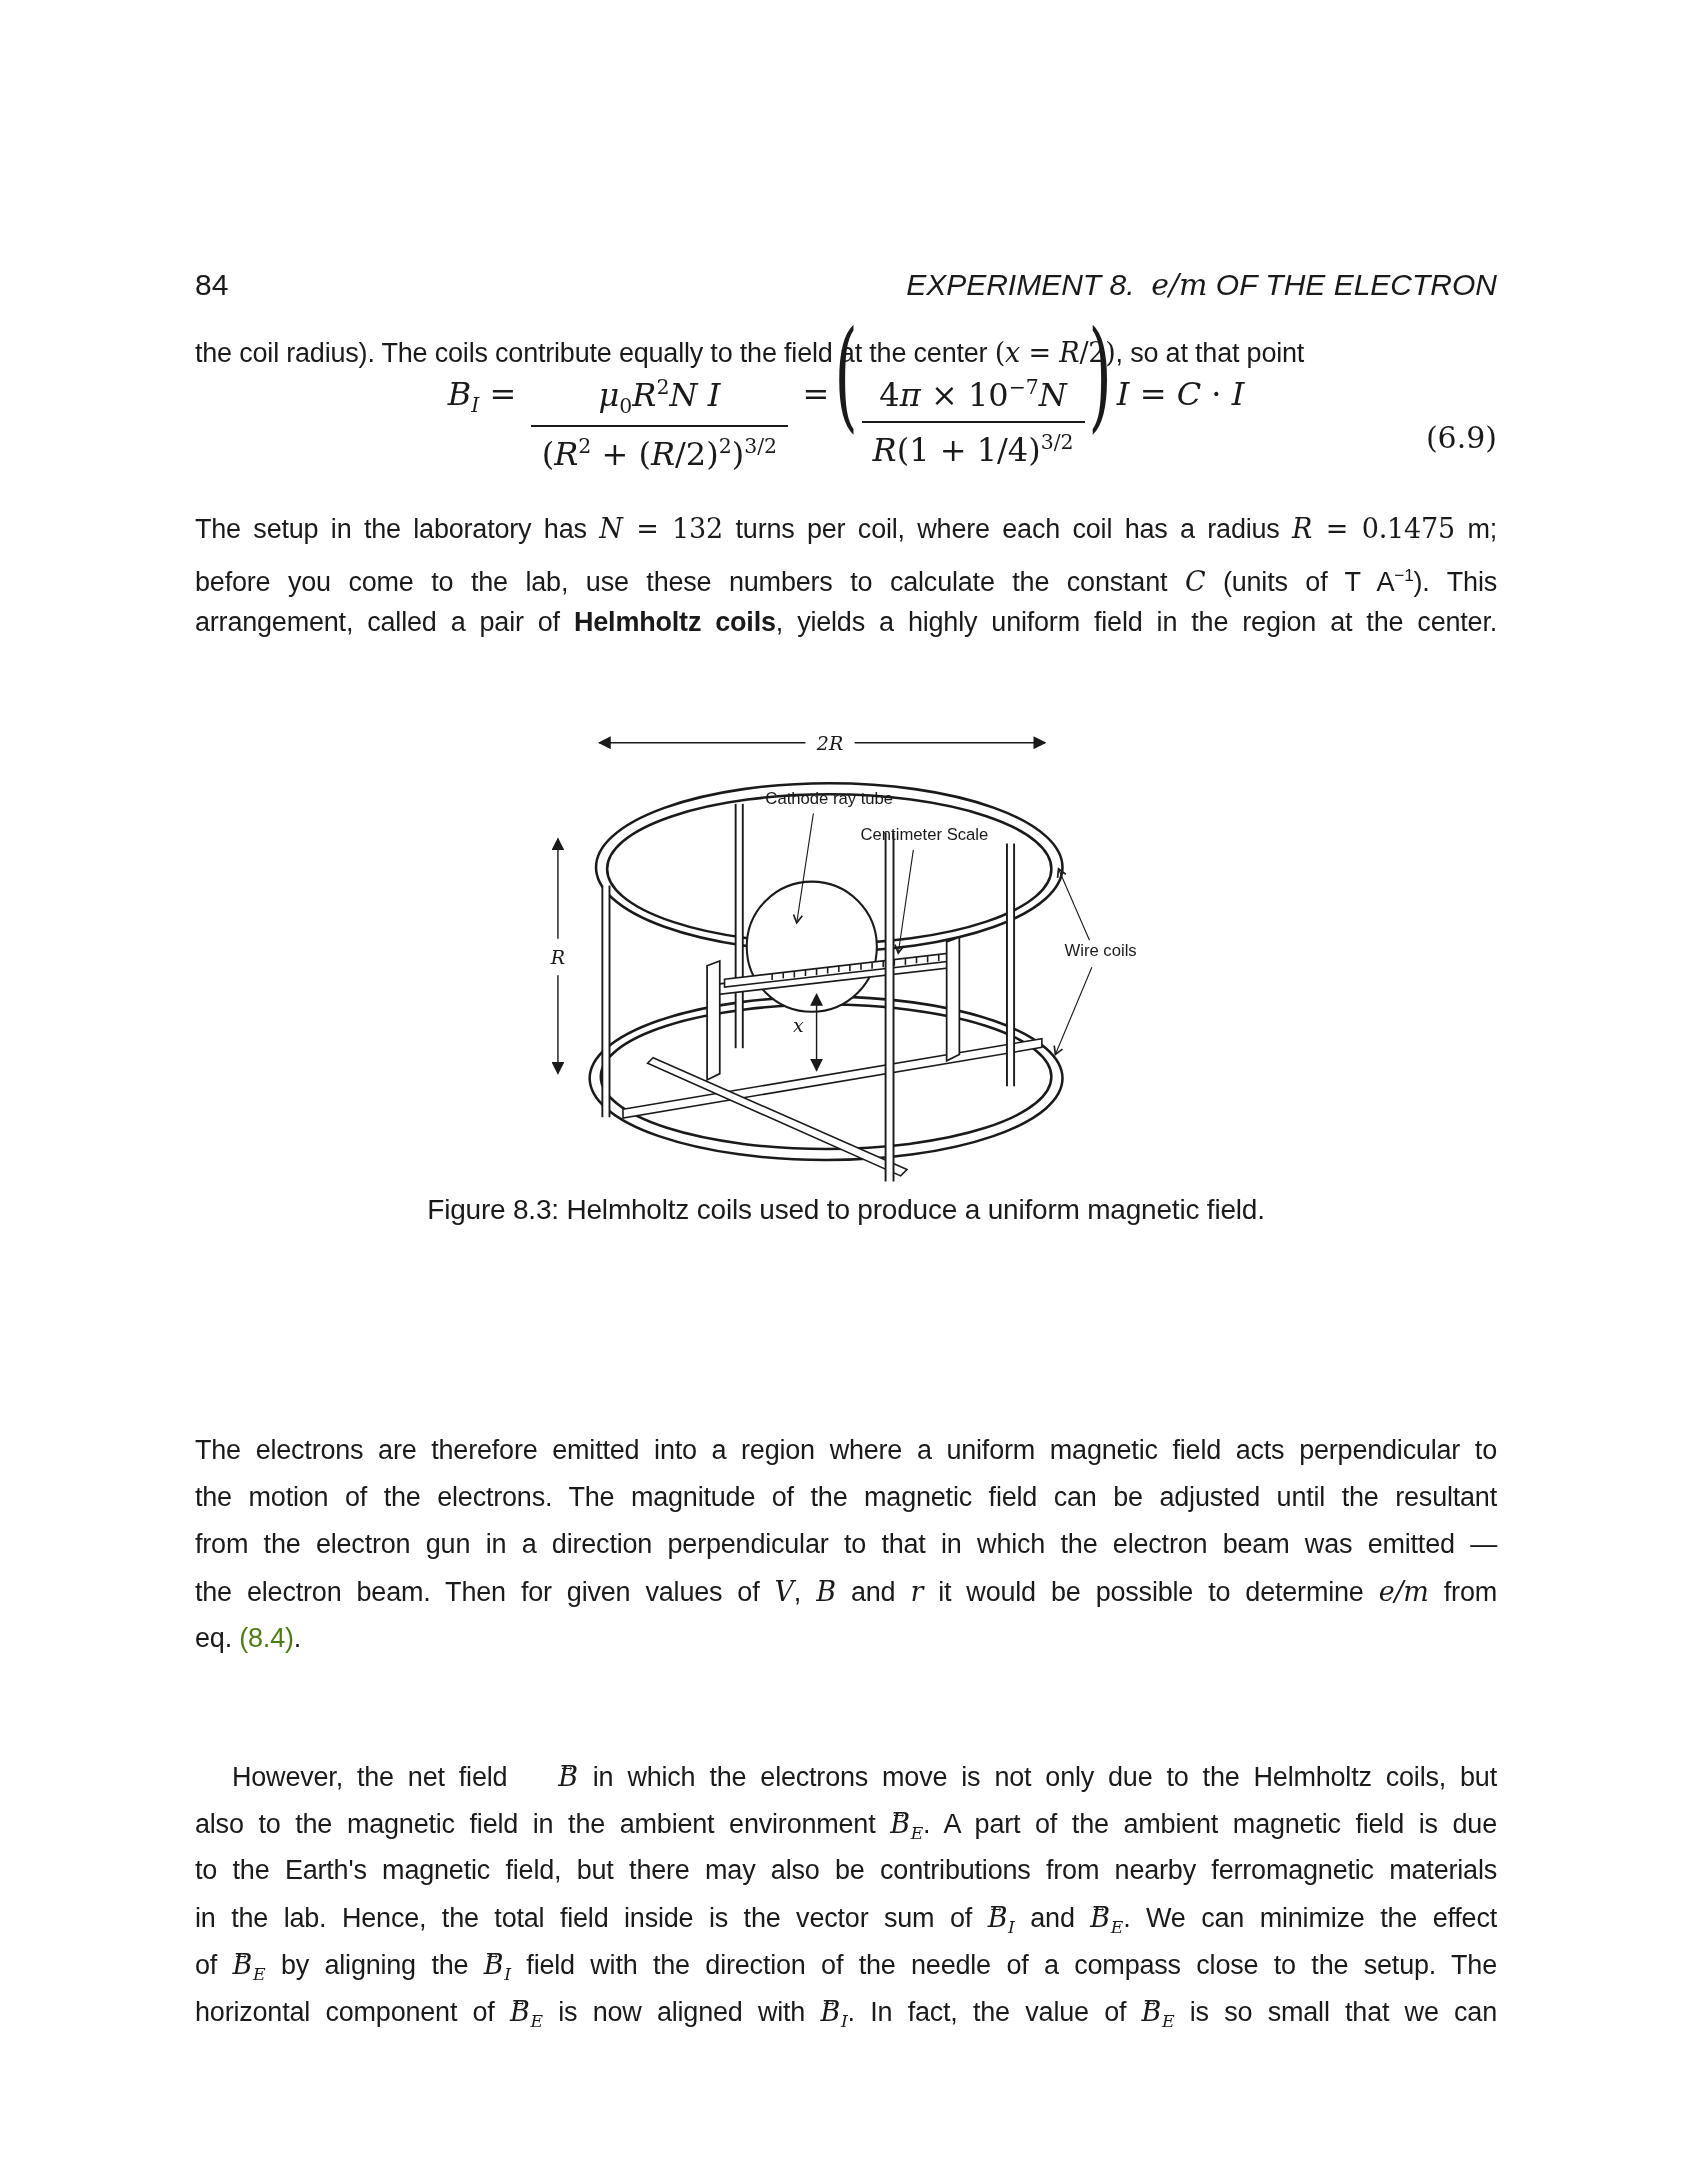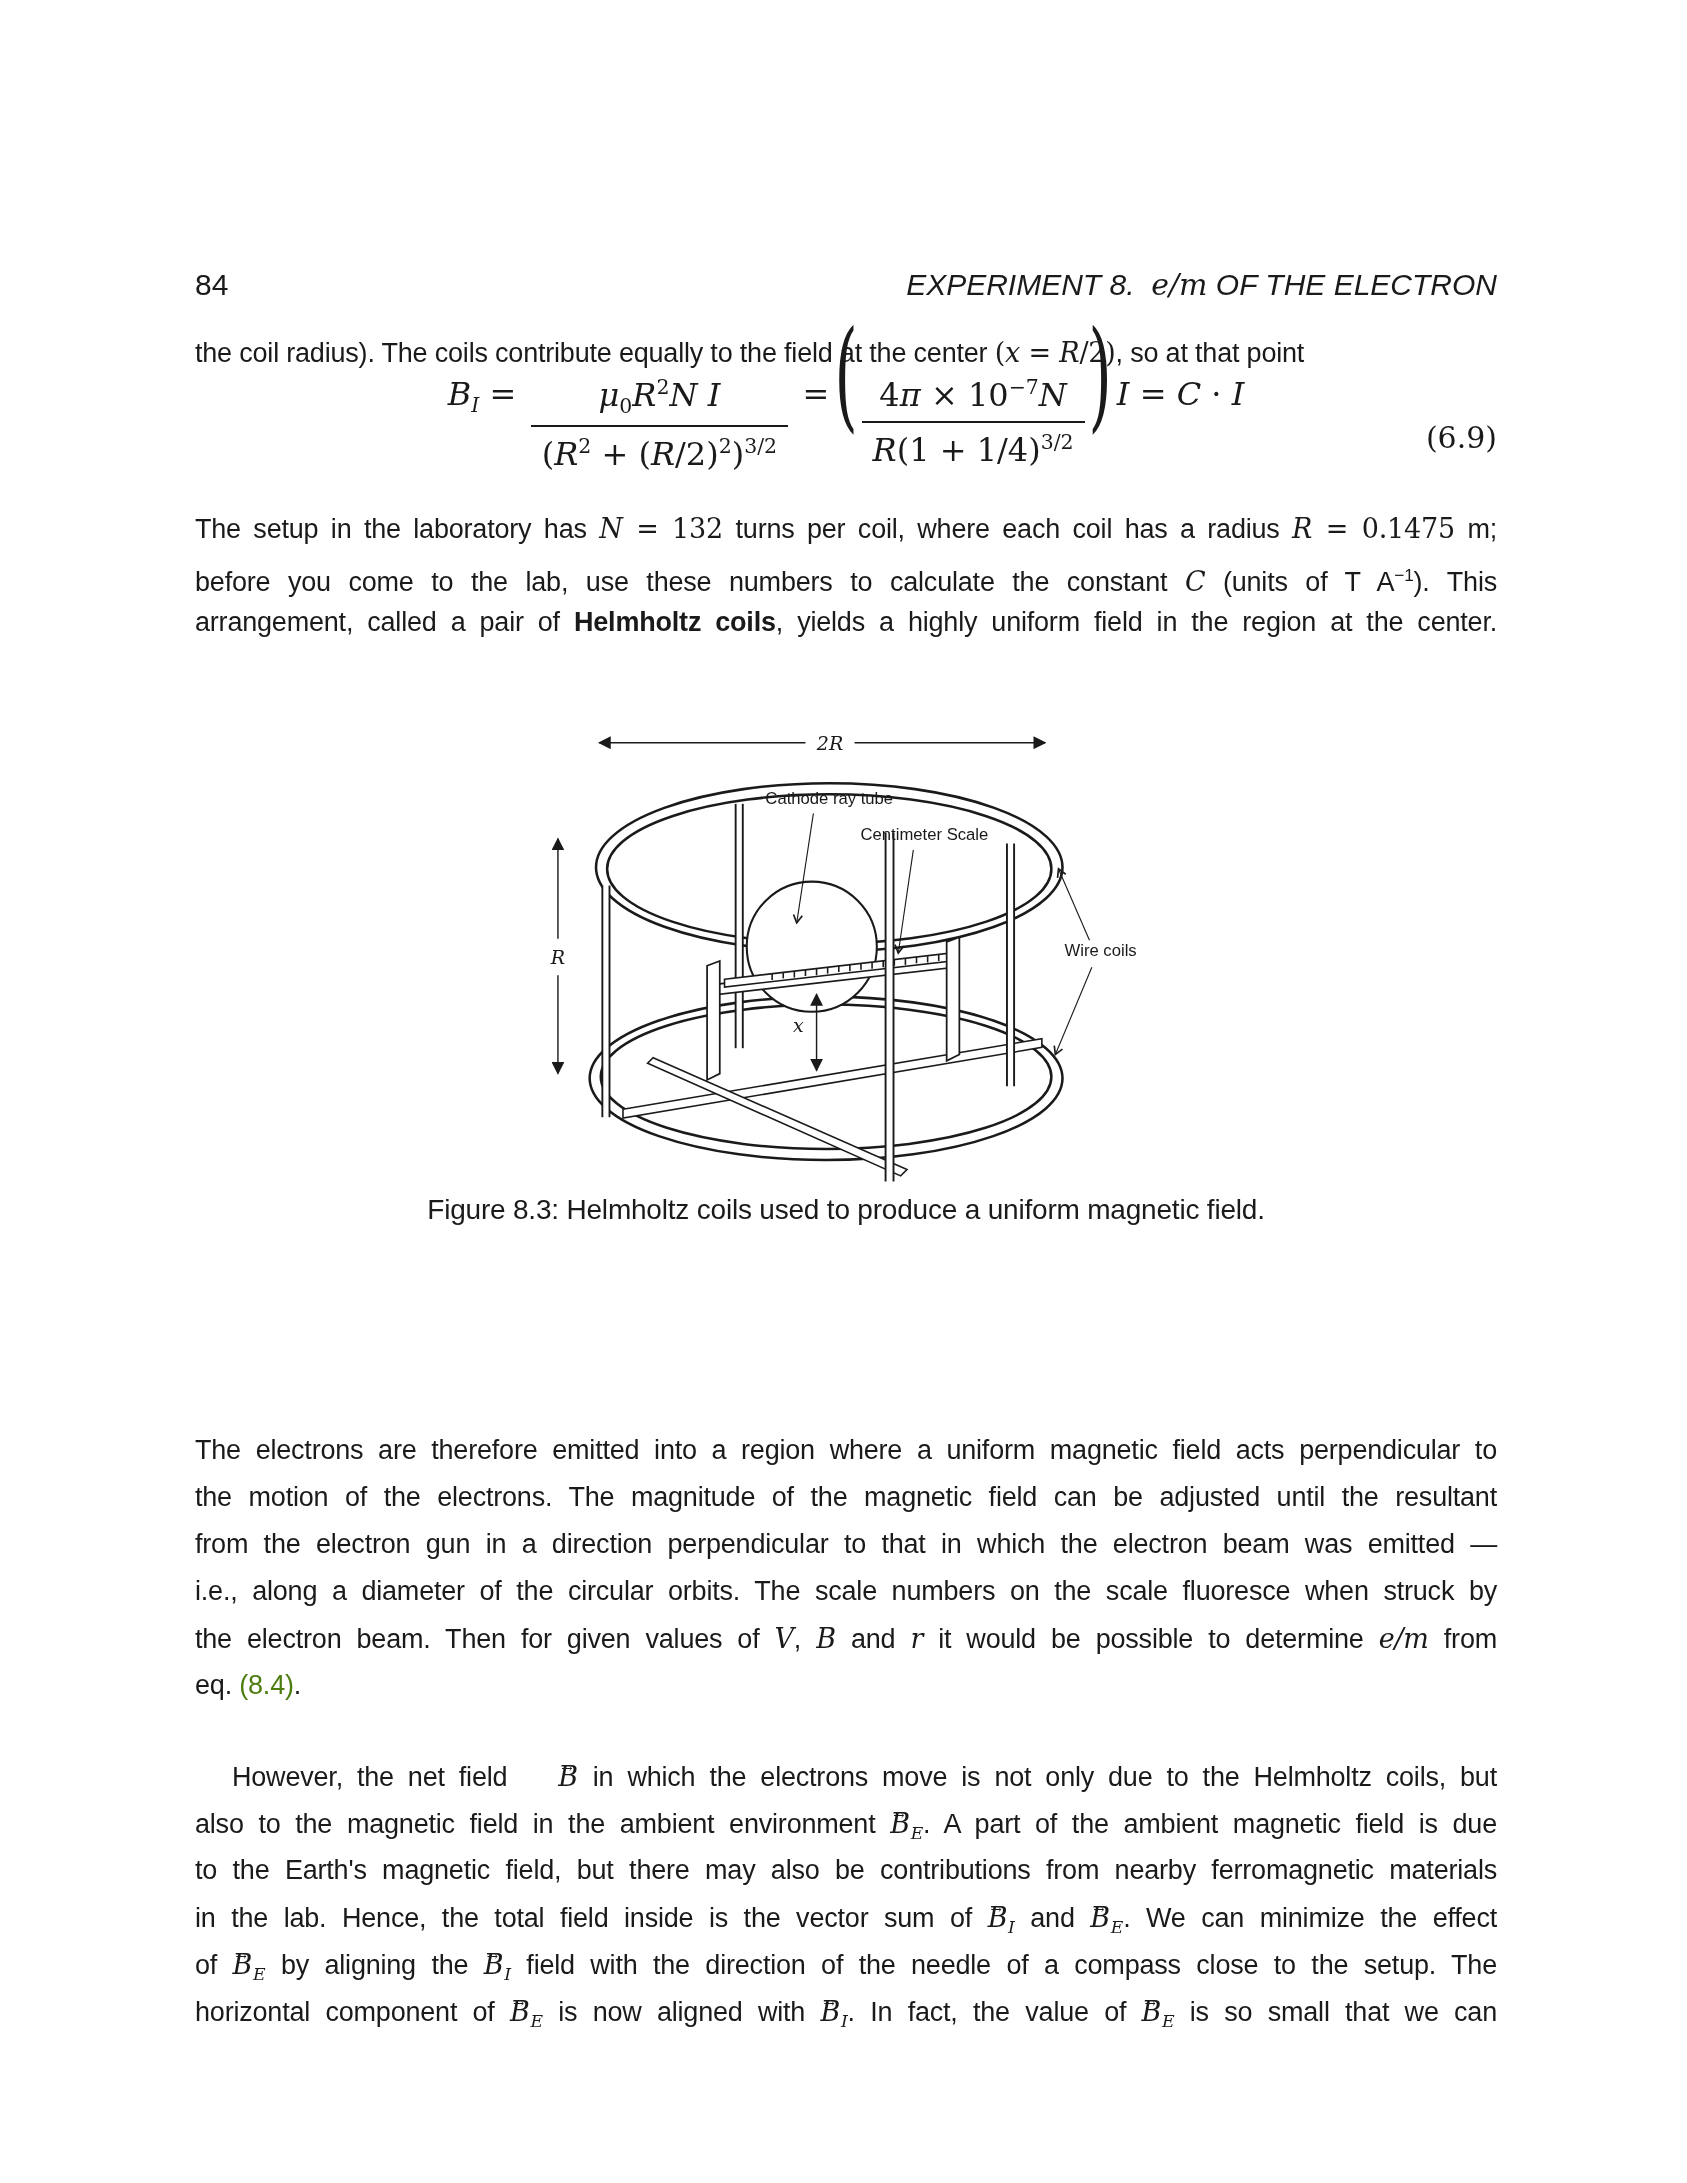--- a/index.html
+++ b/index.html
@@ -191,21 +191,20 @@
     <line x1="703" y1="318" x2="657" y2="428" stroke="#1a1a1a" stroke-width="1.4" marker-end="url(#ah-open)"></line>
   </svg>
 
   <div class="abs content caption">Figure 8.3: Helmholtz coils used to produce a uniform magnetic field.</div>
 
 
   <div class="abs content para para-1 end-left">
       <div class="jline">The electrons are therefore emitted into a region where a uniform magnetic field acts perpendicular to</div>
       <div class="jline">the motion of the electrons. The magnitude of the magnetic field can be adjusted until the resultant</div>
       <div class="jline">from the electron gun in a direction perpendicular to that in which the electron beam was emitted —</div>
-      <div class="jline">i.e., along a diameter of the circular orbits. The scale numbers on the scale fluoresce when struck by</div>
       <div class="jline">the electron beam. Then for given values of <span class="math"><i>V</i></span>, <span class="math"><i>B</i></span> and <span class="math"><i>r</i></span> it would be possible to determine <span class="math"><i>e/m</i></span> from</div>
       <div class="jline">eq. <span class="link">(8.4)</span>.</div>
     </div>
 
   <div class="abs content para para-2 indent-first">
       <div class="jline">However, the net field <span class="math vec"><i>B</i><span class="va">→</span></span> in which the electrons move is not only due to the Helmholtz coils, but</div>
       <div class="jline">also to the magnetic field in the ambient environment <span class="math vec"><i>B</i><span class="va">→</span></span><sub><i>E</i></sub>. A part of the ambient magnetic field is due</div>
       <div class="jline">to the Earth's magnetic field, but there may also be contributions from nearby ferromagnetic materials</div>
       <div class="jline">in the lab. Hence, the total field inside is the vector sum of <span class="math vec"><i>B</i><span class="va">→</span></span><sub><i>I</i></sub> and <span class="math vec"><i>B</i><span class="va">→</span></span><sub><i>E</i></sub>. We can minimize the effect</div>
       <div class="jline">of <span class="math vec"><i>B</i><span class="va">→</span></span><sub><i>E</i></sub> by aligning the <span class="math vec"><i>B</i><span class="va">→</span></span><sub><i>I</i></sub> field with the direction of the needle of a compass close to the setup. The</div>

